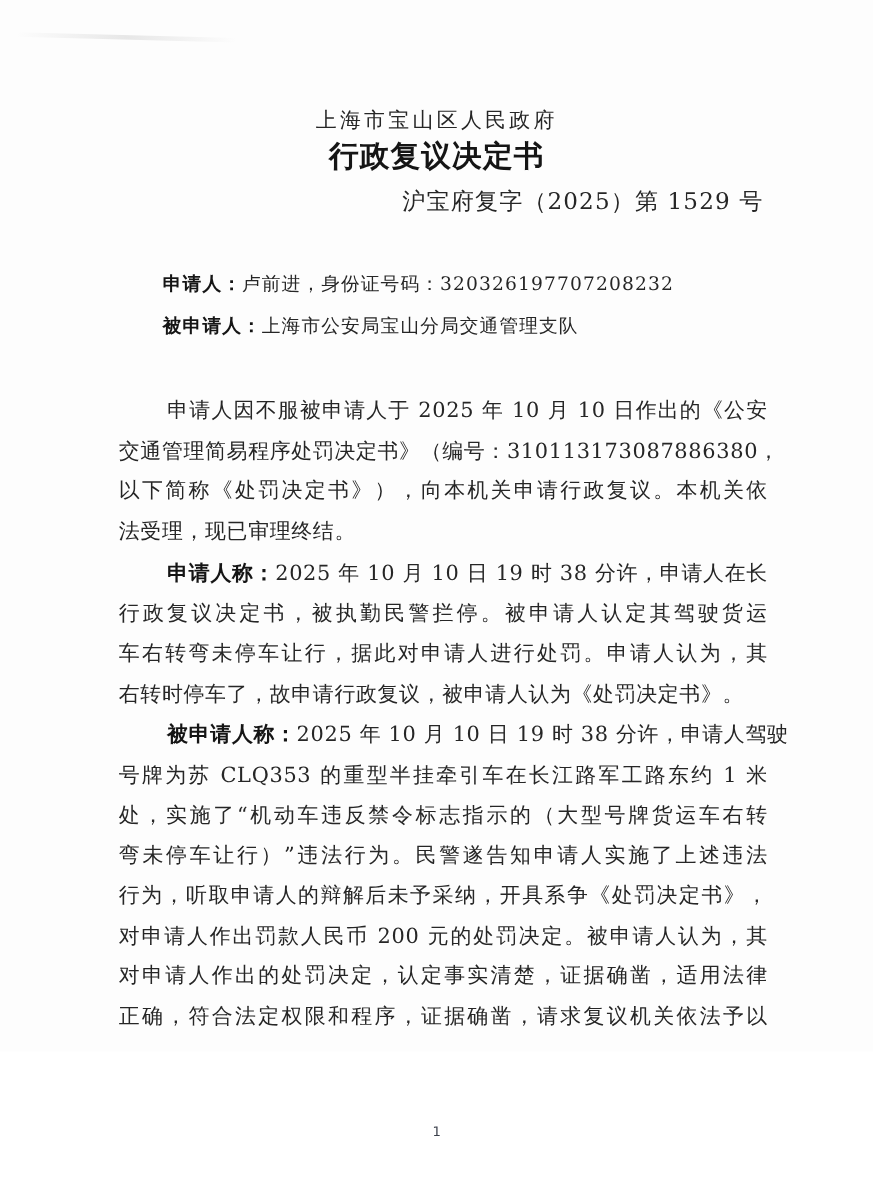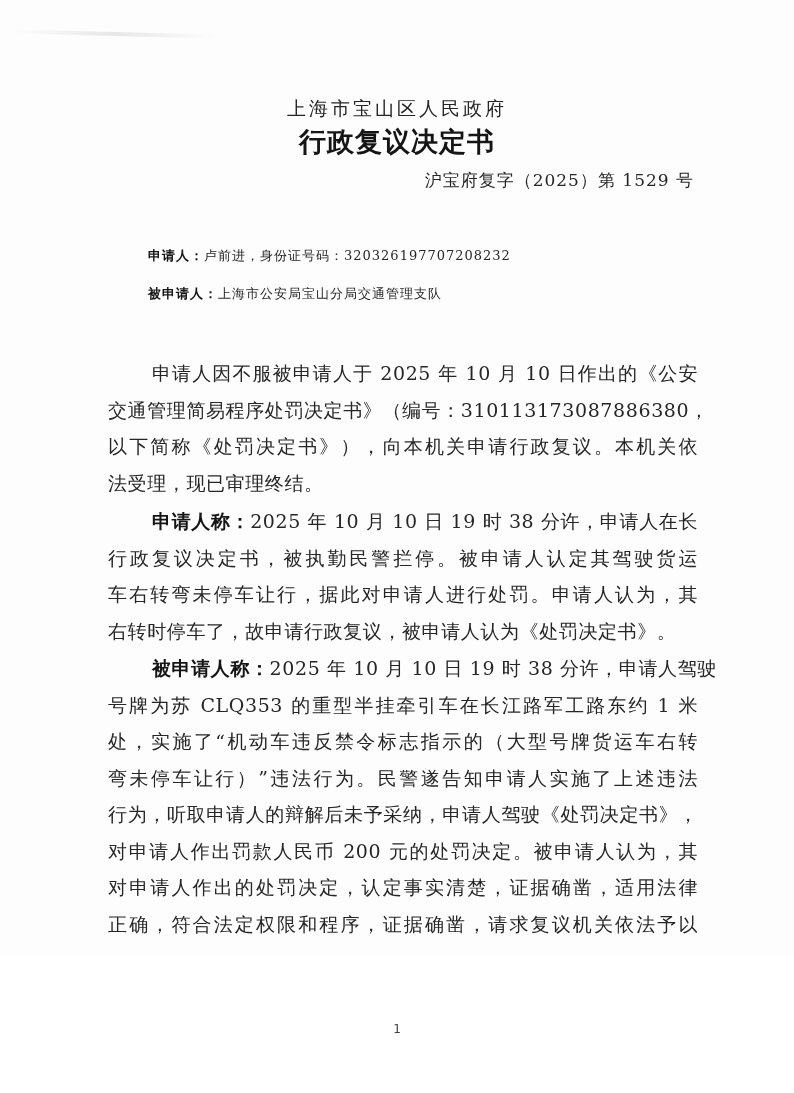--- a/index.html
+++ b/index.html
@@ -44,28 +44,28 @@
       text-align: center;
       font-size: 27px;
       font-weight: bold;
       letter-spacing: 1px;
       color: #151515;
     }
     .doc-number {
       position: absolute;
       right: 100px;
       top: 169px;
-      font-size: 17px;
+      font-size: 21px;
       letter-spacing: 1px;
       color: #262626;
     }
     .party {
       position: absolute;
       left: 148px;
-      font-size: 13px;
+      font-size: 17px;
       color: #262626;
       letter-spacing: 1px;
     }
     .party .lbl {
       font-family: "DejaVu Sans", "Liberation Sans", sans-serif;
       font-weight: bold;
       color: #151515;
     }
     .body-text {
       position: absolute;
@@ -133,20 +133,20 @@
     <span class="line">行政复议决定书，被执勤民警拦停。被申请人认定其驾驶货运</span>
     <span class="line">车右转弯未停车让行，据此对申请人进行处罚。申请人认为，其</span>
     <span class="line last">右转时停车了，故申请行政复议，被申请人认为《处罚决定书》。</span>
   </div>
 
   <div class="body-text" style="top:650px;">
     <span class="line indent"><span class="lbl">被申请人称：</span><span>2025 年 10 月 10 日 19 时 38 分许，申请人驾驶</span></span>
     <span class="line">号牌为苏 CLQ353 的重型半挂牵引车在长江路军工路东约 1 米</span>
     <span class="line">处，实施了“机动车违反禁令标志指示的（大型号牌货运车右转</span>
     <span class="line">弯未停车让行）”违法行为。民警遂告知申请人实施了上述违法</span>
-    <span class="line">行为，听取申请人的辩解后未予采纳，申请人驾驶《处罚决定书》，</span>
+    <span class="line">行为，听取申请人的辩解后未予采纳，开具系争《处罚决定书》，</span>
     <span class="line">对申请人作出罚款人民币 200 元的处罚决定。被申请人认为，其</span>
     <span class="line">对申请人作出的处罚决定，认定事实清楚，证据确凿，适用法律</span>
     <span class="line">正确，符合法定权限和程序，证据确凿，请求复议机关依法予以</span>
   </div>
 
   <div class="page-number">1</div>
 </div>
 
 </body></html>

